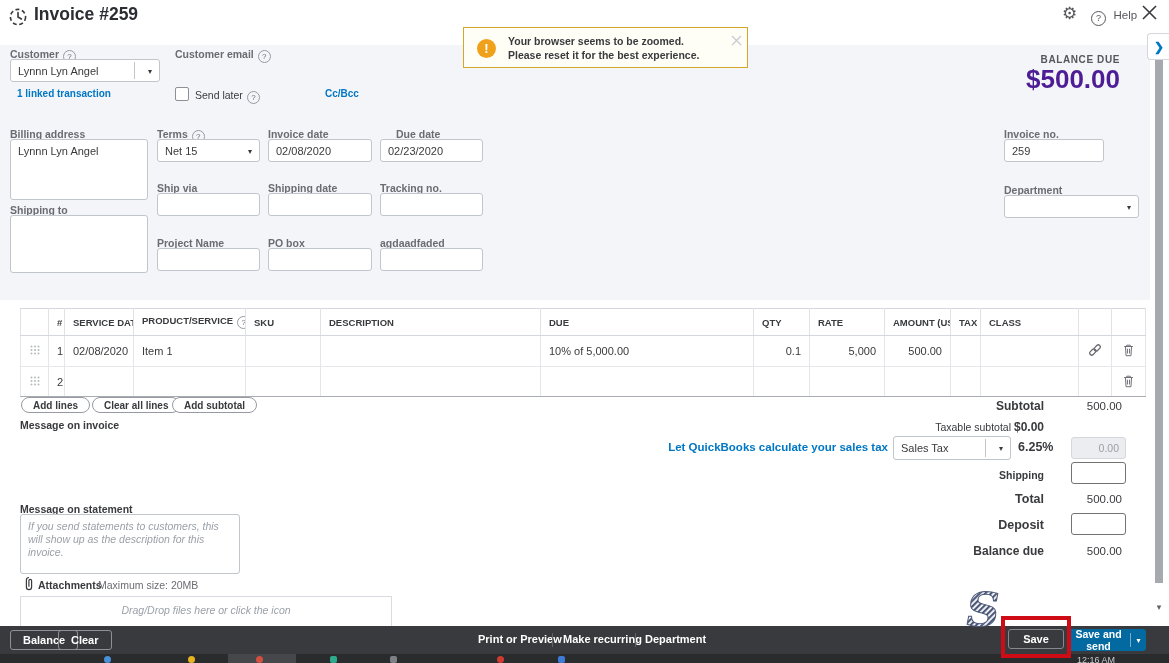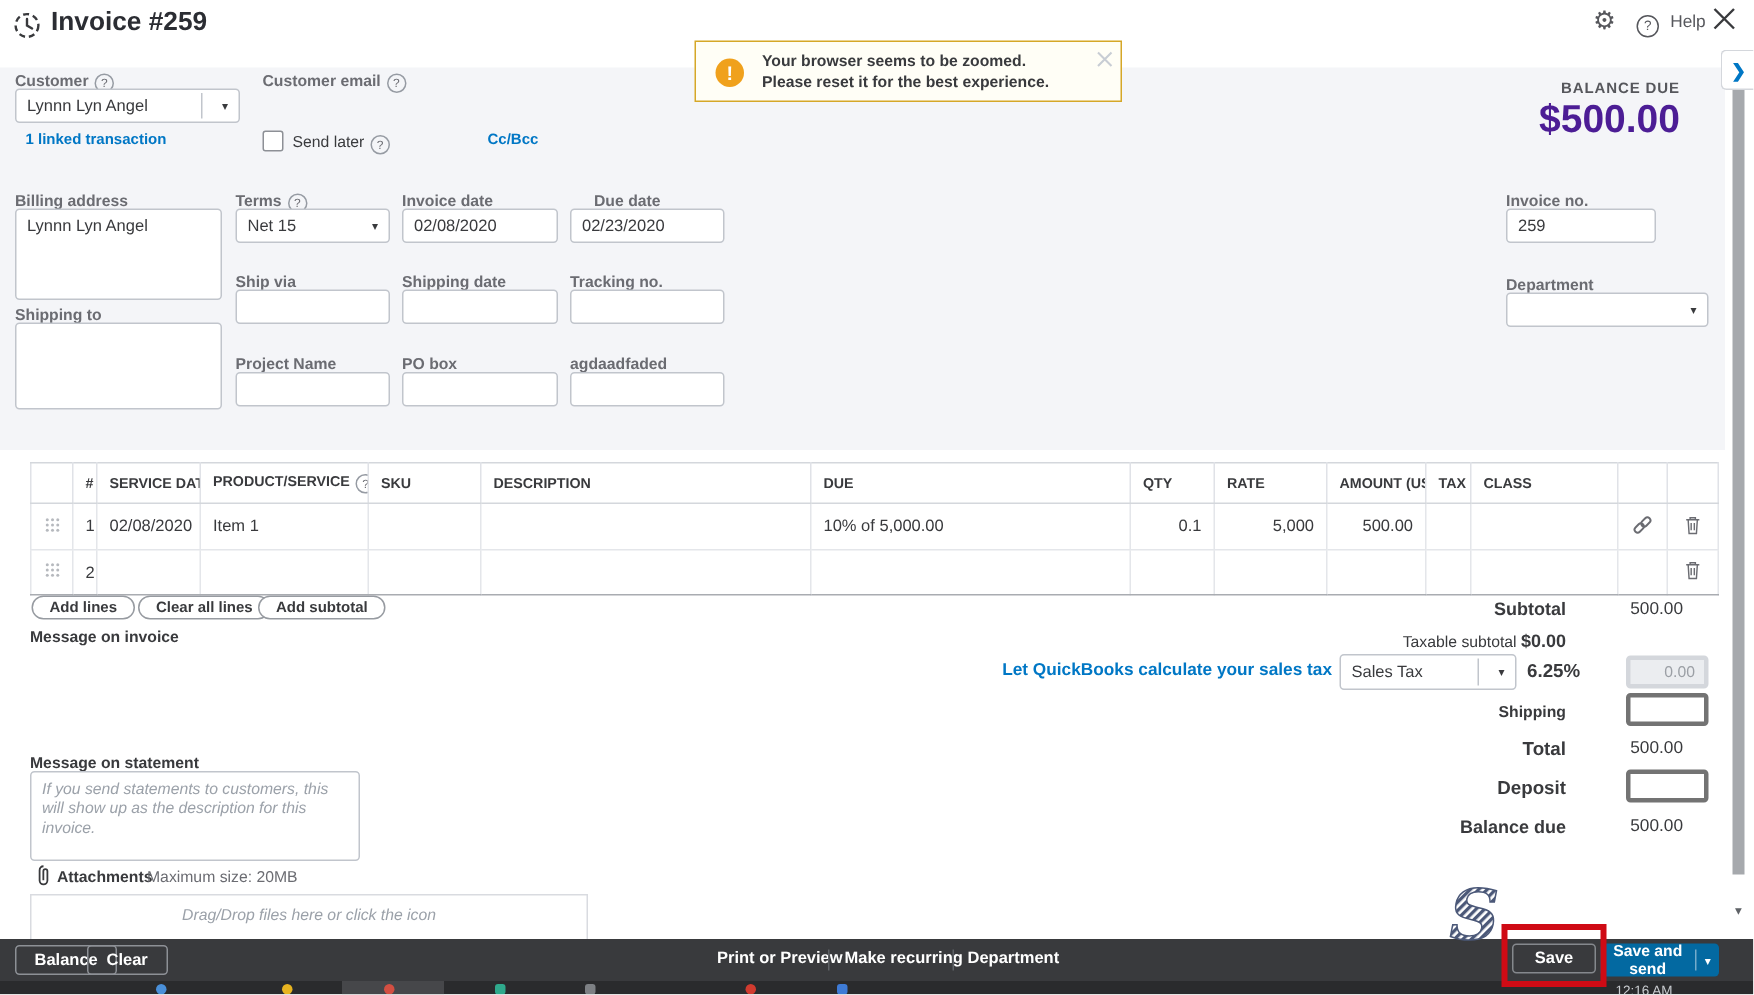--- a/index.html
+++ b/index.html
@@ -21,21 +21,21 @@
         background:#fff;font-size:11px;color:#393a3d;}
   .grid th{font-size:9.5px;font-weight:700;text-align:left;padding:0 8px;height:26px;
            border:1px solid #e0e2e7;border-top:1px solid #d4d7dc;border-bottom:1px solid #d4d7dc;color:#393a3d;white-space:nowrap;overflow:hidden;}
   .grid td{padding:0 8px;border:1px solid #e4e6ea;height:30px;white-space:nowrap;overflow:hidden;}
   .grid tr:last-child td{border-bottom:1px solid #a9acb1;height:29px;}
   .r{text-align:right;}
   .lineb{position:absolute;top:397px;height:16px;border:1px solid #979ba1;border-radius:8px;background:#fff;
          font-size:10px;font-weight:600;color:#393a3d;display:flex;align-items:center;padding:0 11px;box-sizing:border-box;cursor:pointer;}
   .tlabel{position:absolute;right:125px;text-align:right;font-weight:700;font-size:12px;color:#393a3d;white-space:nowrap;}
   .tval{position:absolute;right:47px;text-align:right;font-size:11.5px;color:#393a3d;}
-  .tinp{position:absolute;right:30px;width:55px;height:22px;background:#fff;border:3px solid #737373;border-radius:3px;box-sizing:border-box;}
+  .tinp{position:absolute;right:43px;width:55px;height:22px;background:#fff;border:1px solid #737373;border-radius:3px;box-sizing:border-box;}
   .footer{position:absolute;left:0;top:626px;width:1169px;height:28px;background:#393a3d;z-index:10;}
   .fbtn{position:absolute;top:4px;height:20px;border:1px solid #8d9096;border-radius:3px;background:transparent;
         color:#fff;font-size:11px;font-weight:700;display:flex;align-items:center;padding:0 12px;box-sizing:border-box;cursor:pointer;}
   .flink{position:absolute;top:7px;color:#fff;font-size:11px;font-weight:600;cursor:pointer;white-space:nowrap;}
   .fdiv{position:absolute;top:7px;width:1px;height:14px;background:#5f6267;}
   .taskbar{position:absolute;left:0;top:654px;width:1169px;height:9px;background:#2a2b2d;z-index:11;overflow:hidden;}
   .ticon{position:absolute;top:2px;width:7px;height:7px;border-radius:2px;}
   .redbox{position:absolute;left:1001px;top:616px;width:70px;height:42px;border:4px solid #cf0b15;z-index:60;box-sizing:border-box;}
   .panelbtn{position:absolute;left:1147px;top:33px;width:22px;height:25px;background:#fff;border:1px solid #d4d7dc;border-right:none;
             border-radius:4px 0 0 4px;color:#0077c5;font-weight:700;font-size:12px;display:flex;align-items:center;justify-content:center;z-index:6;cursor:pointer;}

